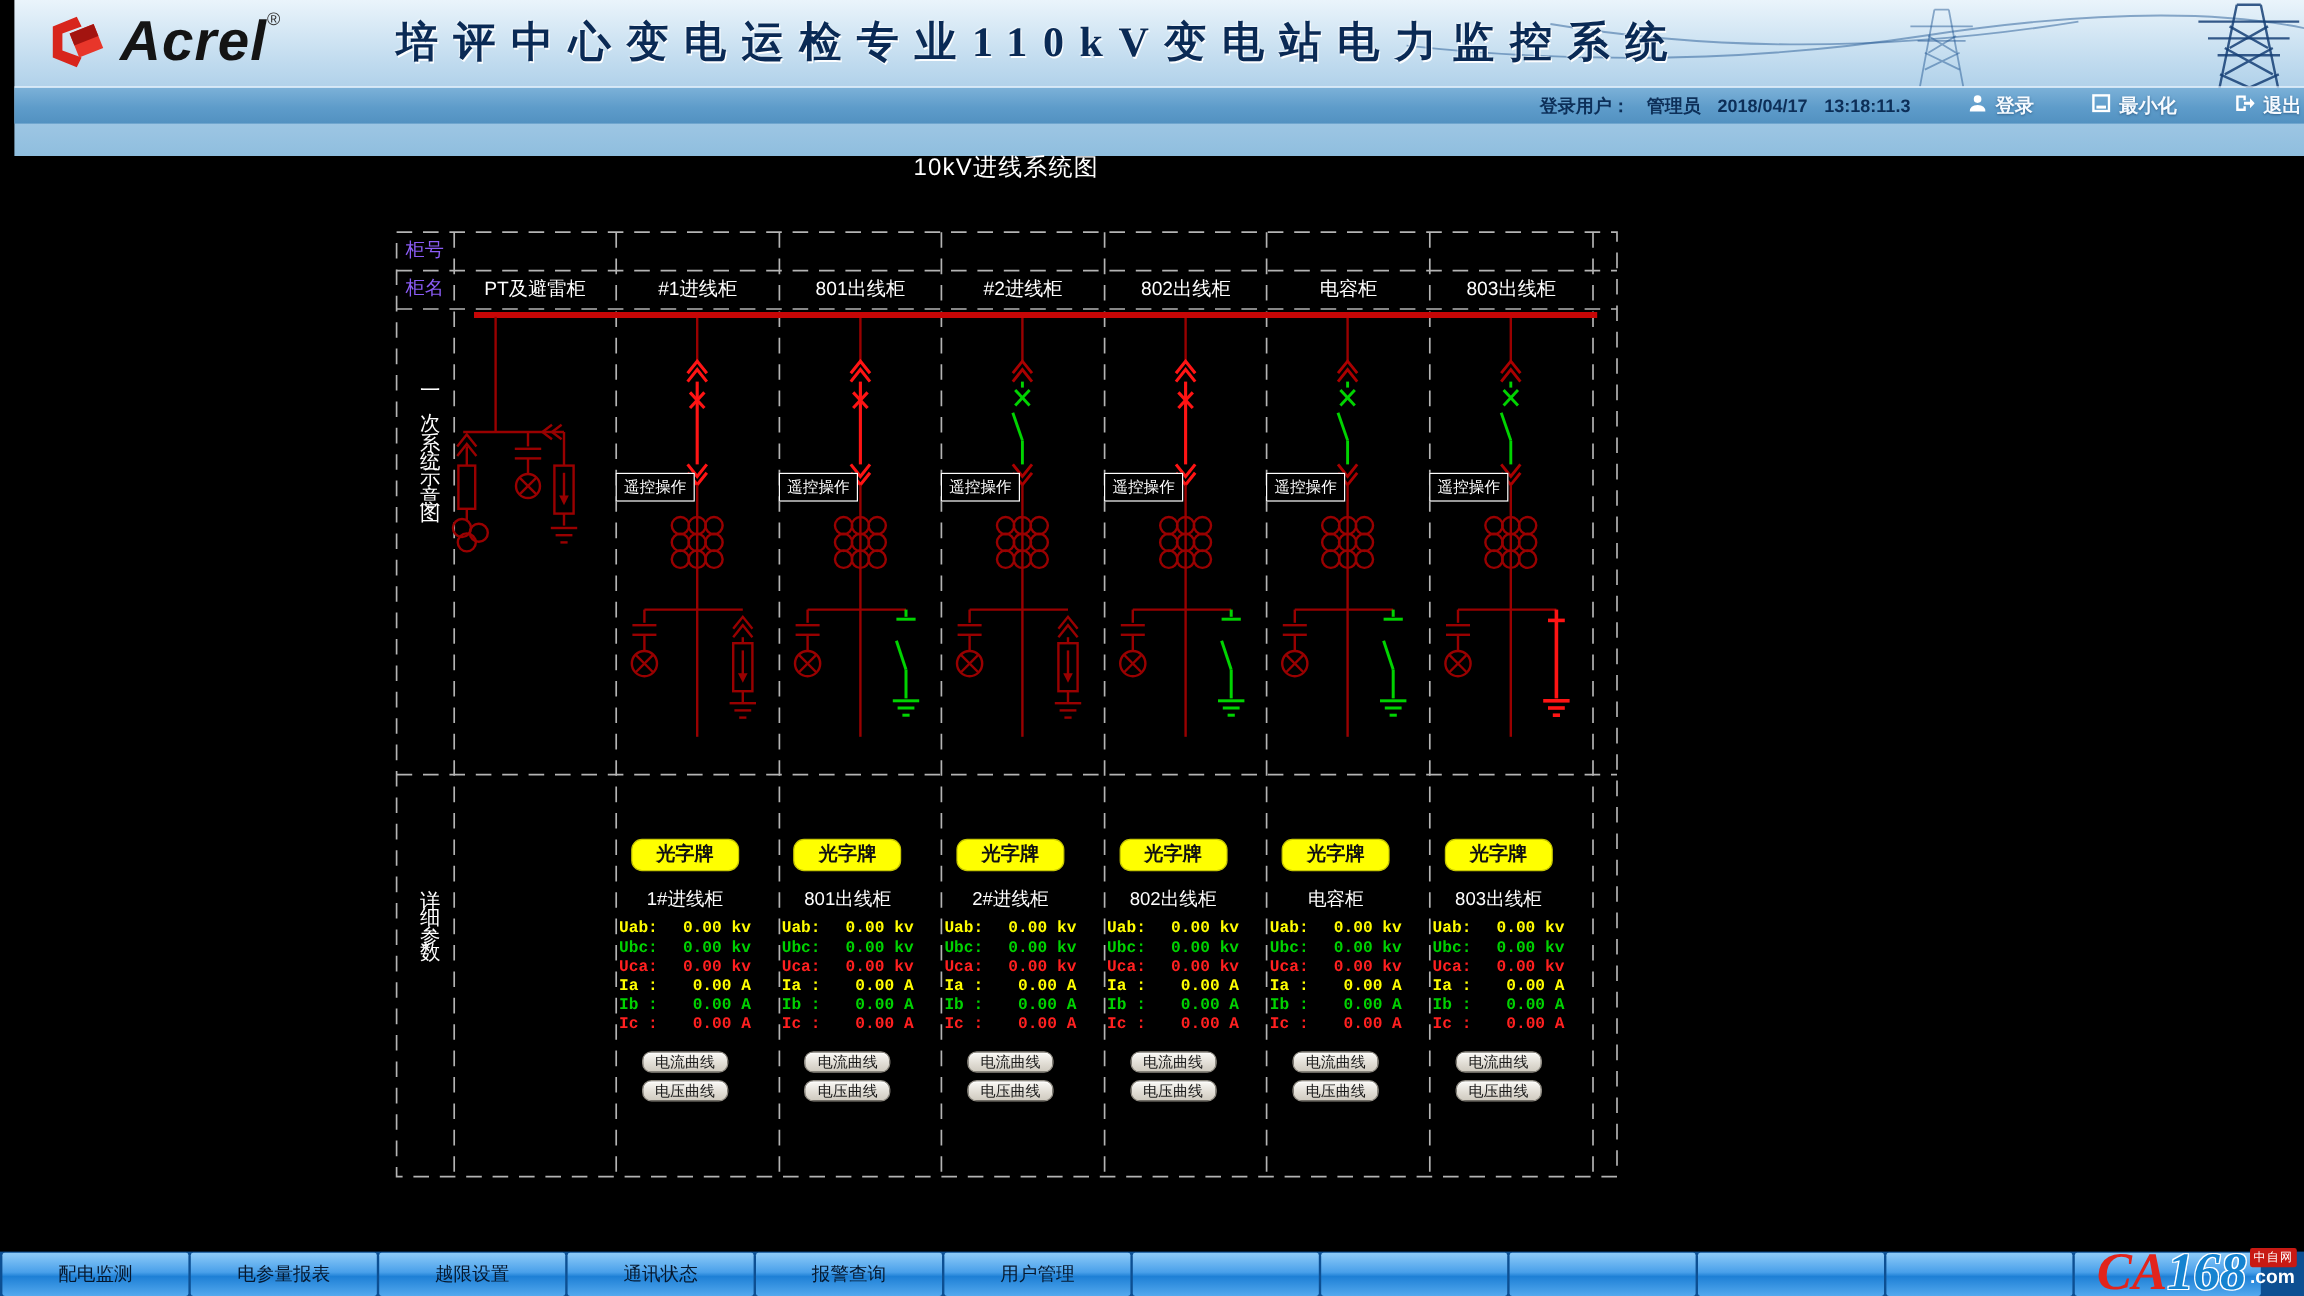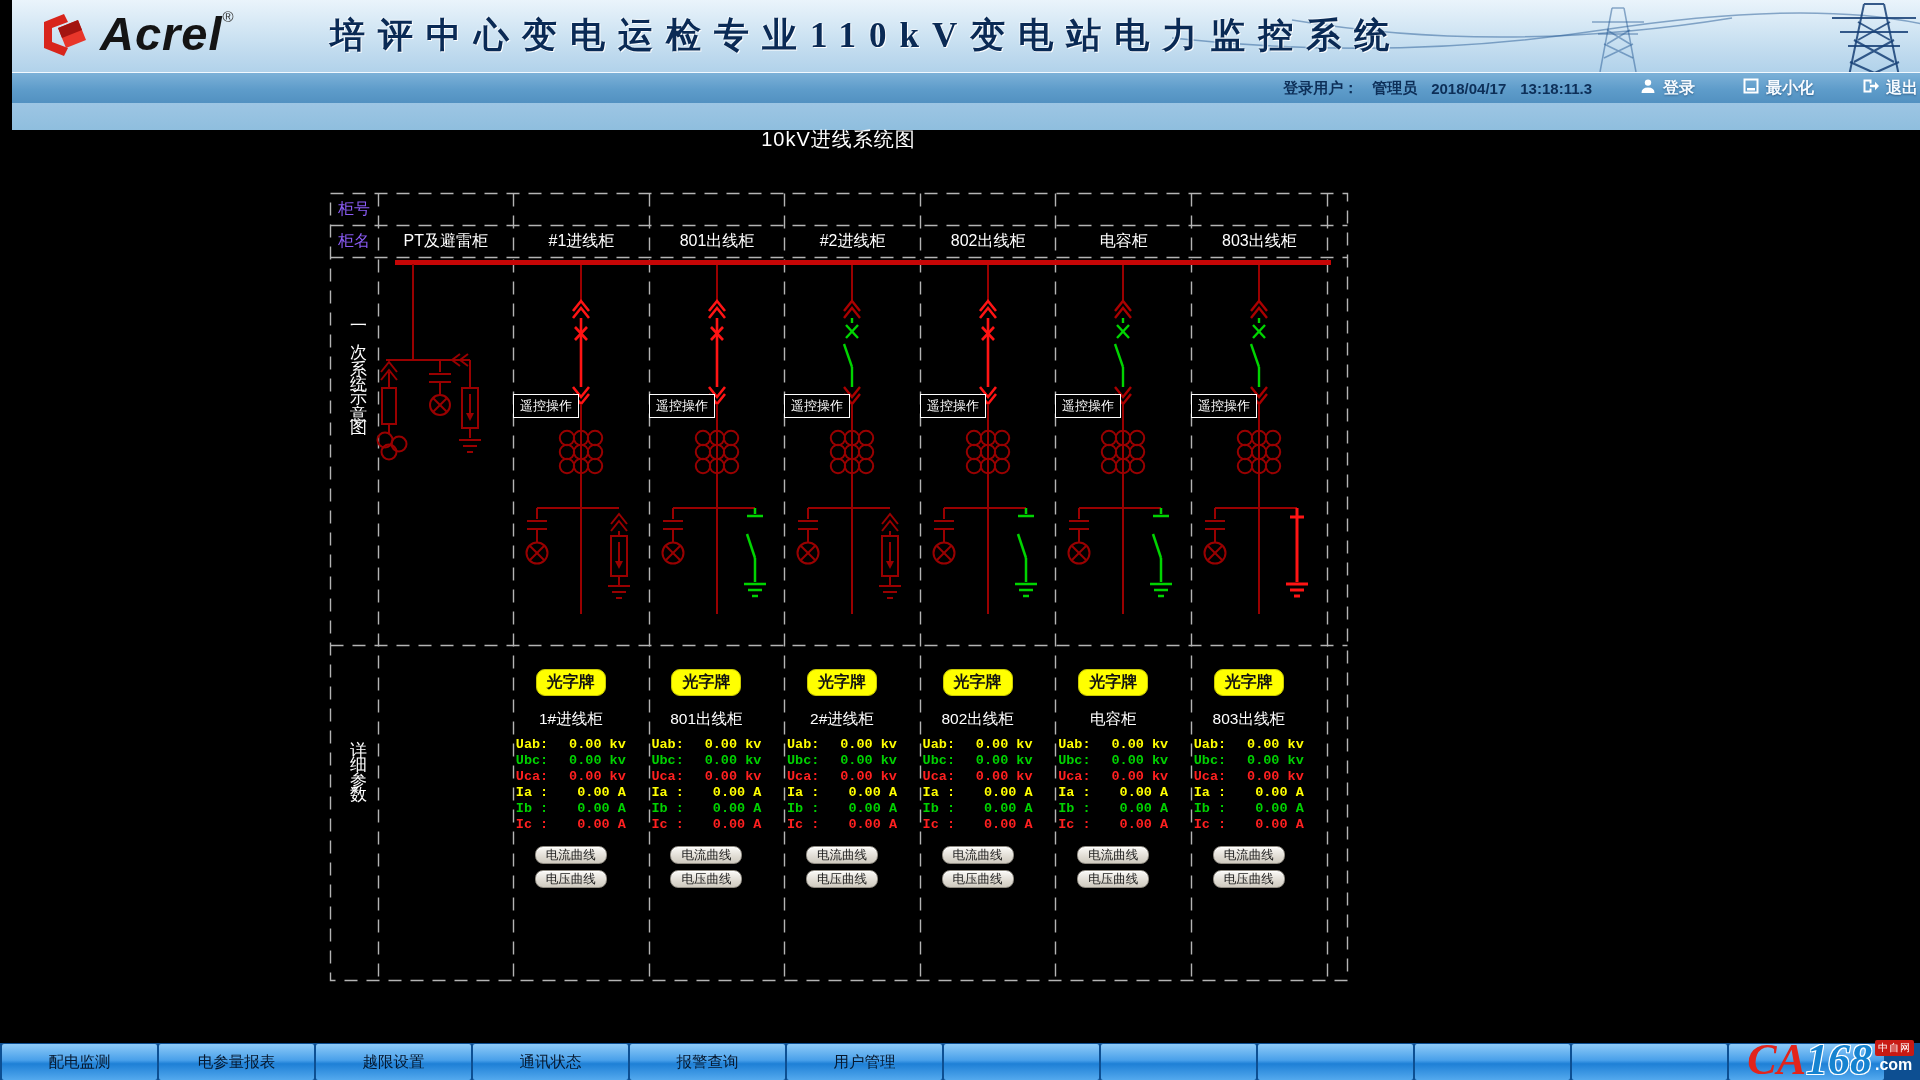--- a/index.html
+++ b/index.html
@@ -47,21 +47,21 @@
           border:1px solid #fff;color:#fff;font-size:13px;letter-spacing:0;
           display:flex;align-items:center;justify-content:center;cursor:pointer;padding:0;
           font-family:"Liberation Sans",sans-serif;}
   .rc-btns button:nth-of-type(1){left:513px;} .rc-btns button:nth-of-type(2){left:649px;}
   .rc-btns button:nth-of-type(3){left:784px;} .rc-btns button:nth-of-type(4){left:920px;}
   .rc-btns button:nth-of-type(5){left:1055px;} .rc-btns button:nth-of-type(6){left:1191px;}
   
   .details-row{position:absolute;left:513px;top:645px;width:814px;height:335px;display:flex;}
   .det-col{width:135.6px;flex:none;box-sizing:border-box;padding:0 24px 0 4px;
           display:flex;flex-direction:column;align-items:center;}
-  .annun{margin-top:24px;width:70px;height:27px;background:#ffff00;border:1px solid #c8c800;
+  .annun{margin-top:54px;width:90px;height:27px;background:#ffff00;border:1px solid #c8c800;
           border-radius:9px;font-size:16px;font-weight:bold;color:#111;cursor:pointer;
           display:flex;align-items:center;justify-content:center;flex:none;
           font-family:"Liberation Sans",sans-serif;}
   .det-name{margin-top:13px;color:#fff;font-size:15.5px;white-space:nowrap;}
   .params{margin-top:7px;width:110px;}
   .prow{display:flex;justify-content:space-between;font-family:"Liberation Mono",monospace;
           font-size:13.5px;font-weight:bold;line-height:16px;white-space:nowrap;}
   .params div:nth-of-type(3n+1){color:#ffff00;}
   .params div:nth-of-type(3n+2){color:#00d200;}
   .params div:nth-of-type(3n){color:#ff2020;}

